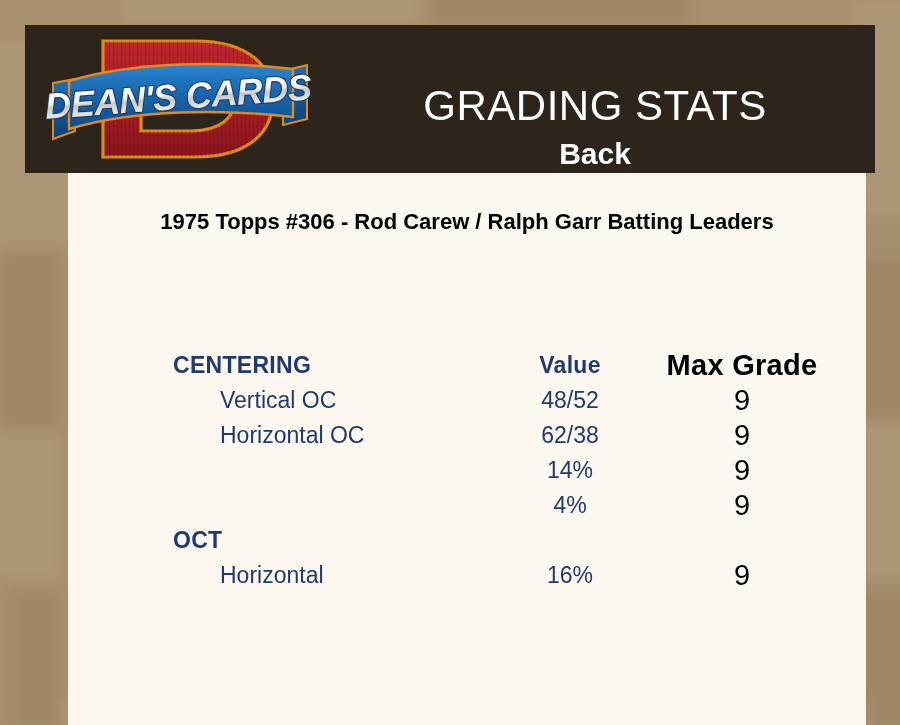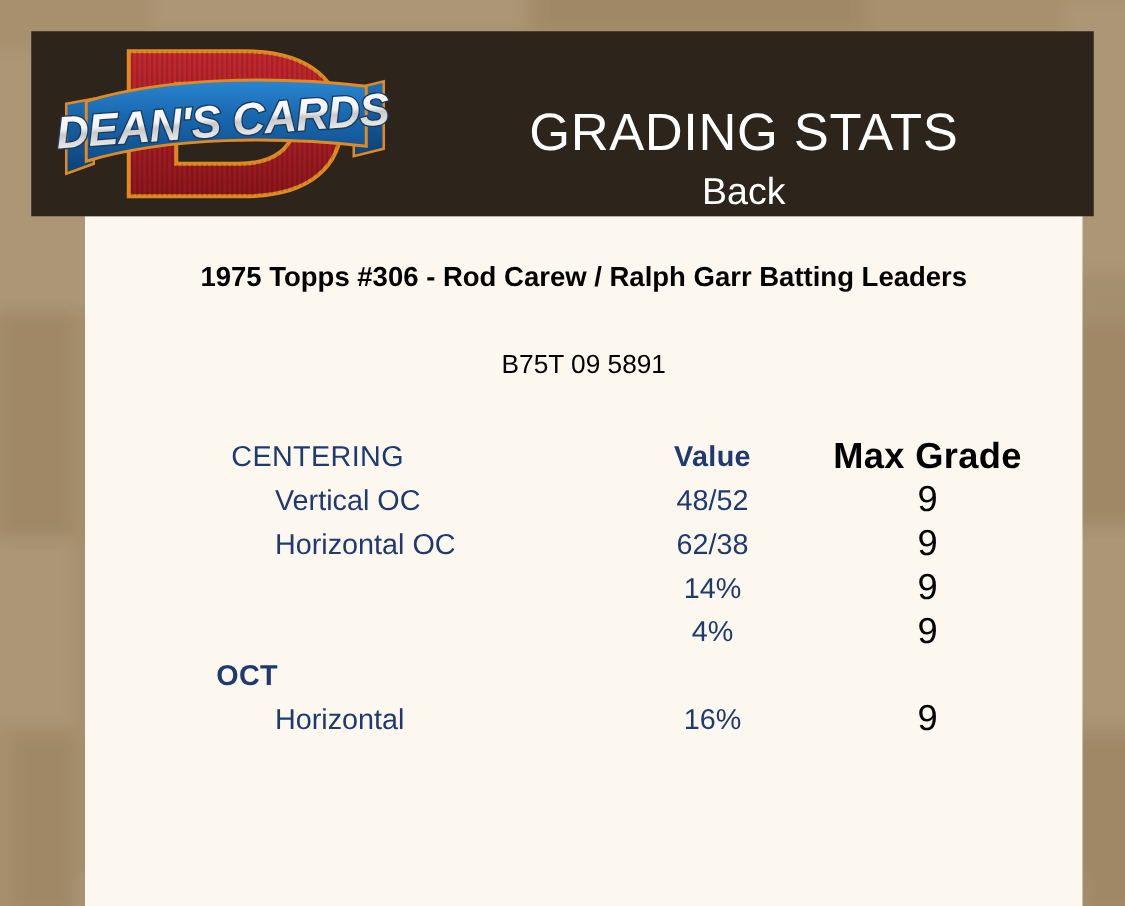--- a/index.html
+++ b/index.html
@@ -68,21 +68,21 @@
     color: #ffffff;
     font-size: 42px;
     line-height: 50px;
     letter-spacing: 0.5px;
     font-weight: 400;
   }
   #grading-subtitle {
     color: #ffffff;
     font-size: 30px;
     line-height: 38px;
-    font-weight: 400;
+    font-weight: 700;
     margin-top: 4px;
   }
 
   
   #panel {
     position: absolute;
     left: 68px;
     top: 173px;
     width: 798px;
     height: 639px;
@@ -139,23 +139,22 @@
     left: 105px;
     font-weight: bold;
     letter-spacing: 0.3px;
   }
   .stat-row.item .cell-label {
     left: 152px;
     font-weight: 400;
   }
   .stat-row.header .cell-label {
     left: 105px;
-    font-weight: normal;
+    font-weight: bold;
     letter-spacing: 0.3px;
-    margin-left: 12px;
   }
   .cell-value {
     position: absolute;
     left: 412px;
     top: 0;
     width: 180px;
     text-align: center;
     color: #1f3a6e;
     font-size: 23px;
     line-height: 33px;
@@ -245,21 +244,20 @@
   <div id="header-titles">
     <div id="grading-title">GRADING STATS</div>
     <div id="grading-subtitle">Back</div>
   </div>
 
 </div>
 
 <div id="panel">
 
   <div id="card-title">1975 Topps #306  -  Rod Carew / Ralph Garr Batting Leaders</div>
-  <div id="card-code">B75T 09 5891</div>
 
   <div id="stats">
 
     <div class="stat-row header">
       <div class="cell-label">CENTERING</div>
       <div class="cell-value">Value</div>
       <div class="cell-grade">Max Grade</div>
     </div>
 
     <div class="stat-row item">

